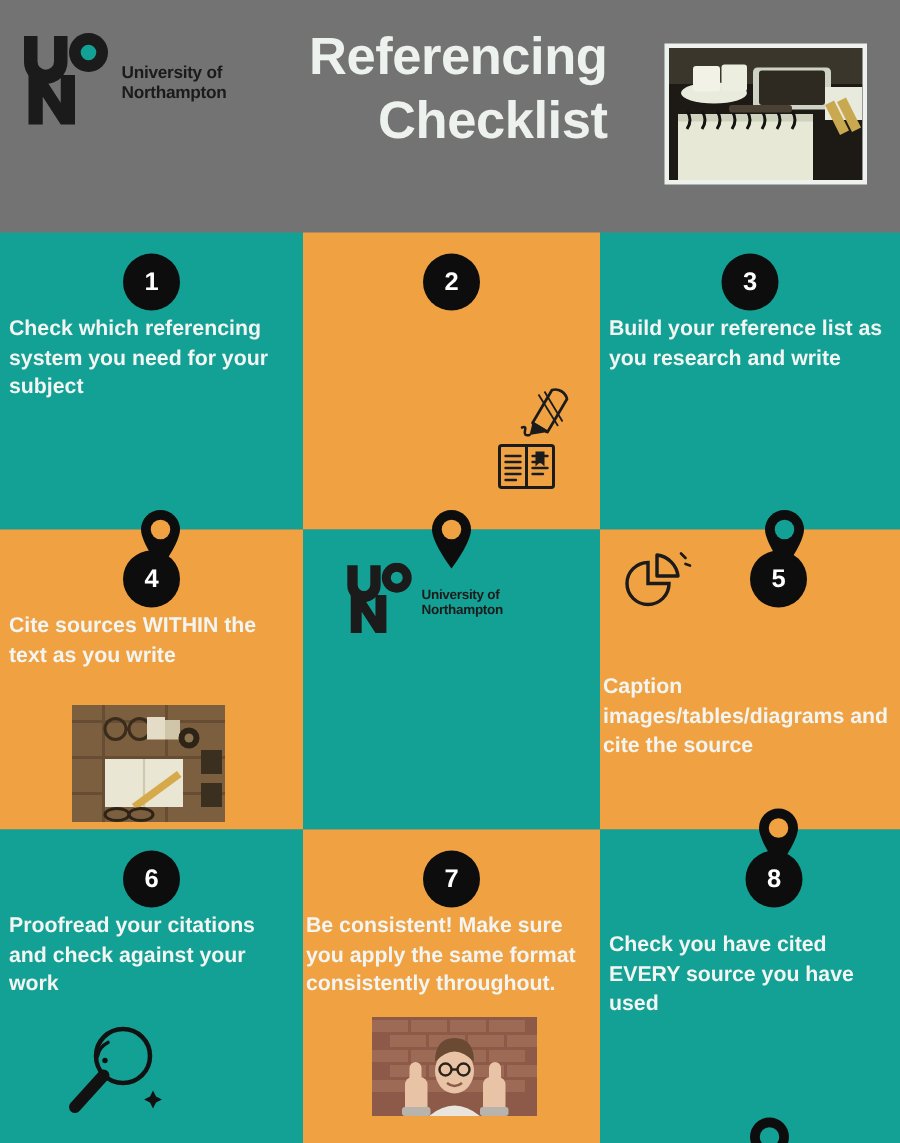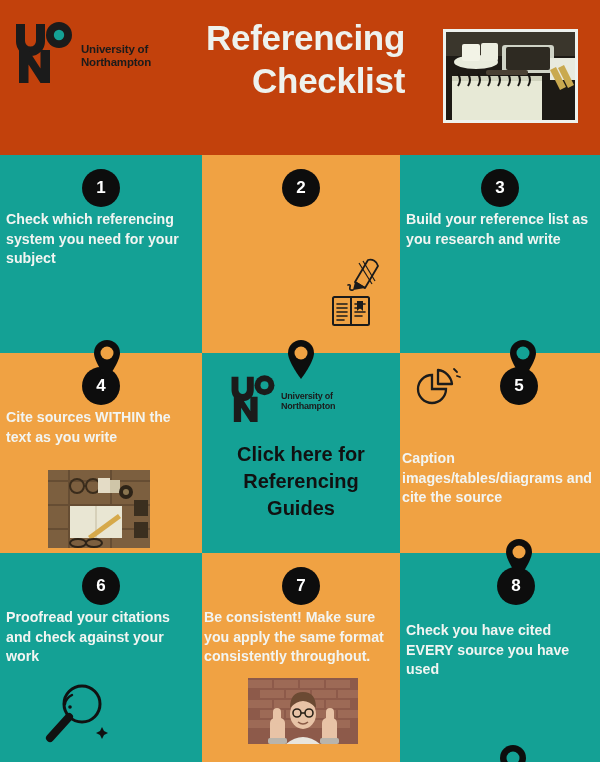--- a/index.html
+++ b/index.html
@@ -3,21 +3,21 @@
 <meta charset="utf-8">
 <style>
   * { margin:0; padding:0; box-sizing:border-box; }
   html,body { width:600px; height:762px; }
   body {
     font-family:"Liberation Sans", sans-serif;
     background:#14a195;
     overflow:hidden;
     position:relative;
   }
-  .poster { position:relative; width:600px; height:751px; background:#c2410c; }
+  .poster { position:relative; width:600px; height:751px; background:#737373; }
 
   
   .header { position:relative; height:155px; width:600px; }
   .logo-block { position:absolute; left:14px; top:22px; display:flex; align-items:flex-start; }
   .logo-mark { width:60px; height:62px; position:relative; }
   .logo-mark svg { display:block; }
   .logo-words {
     margin-left:7px; margin-top:21px;
     font-weight:bold; font-size:11.5px; line-height:12.5px;
     color:#1b1b1b; letter-spacing:-0.2px;
@@ -258,21 +258,20 @@
             <circle cx="45" cy="13" r="5.2" fill="#14a195"></circle>
             <path d="M5 28 h9.5 l12 18.5 V28 h9.5 v33 h-9.5 l-12 -18.5 V61 H5 Z" fill="#1b1b1b"></path>
           </svg>
         </span>
         <span class="logo-words">
           <span>University of</span><br>
           <span>Northampton</span>
         </span>
       </div>
 
-      <div class="center-cta">Click here for Referencing Guides</div>
     </div>
 
     <div class="cell orange">
       <span class="pin" style="left:108px; top:-14px;">
         <svg viewBox="0 0 30 42" width="30" height="42" aria-hidden="true">
           <path d="M15 1 a13 13 0 0 0 -13 13 c0 9 13 26 13 26 s13 -17 13 -26 a13 13 0 0 0 -13 -13 Z" fill="#0d0d0d"></path>
           <circle cx="15" cy="14" r="6.5" fill="#14a195"></circle>
         </svg>
       </span>
       <div class="badge" style="left:100px; transform:none;">5</div>

